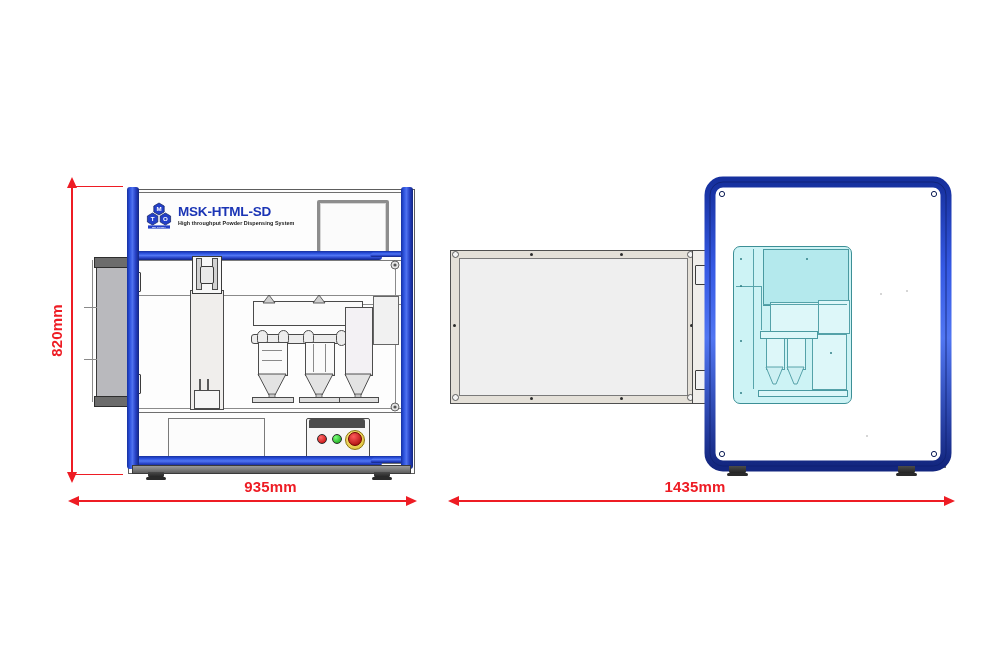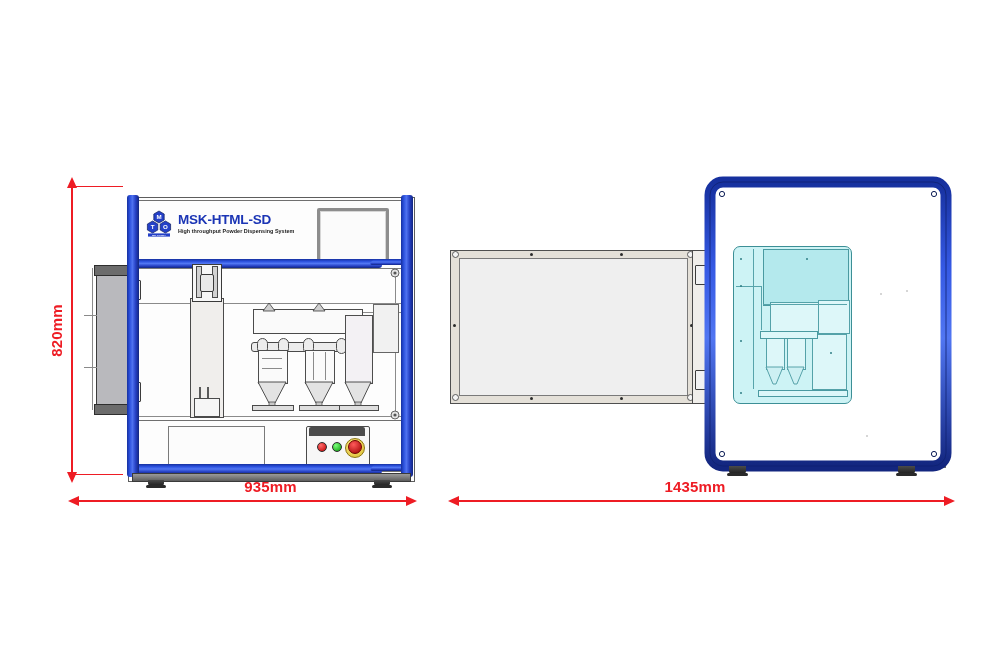--- a/index.html
+++ b/index.html
@@ -129,21 +129,21 @@
 
   <div>
     <div class="dim-line-v" style="left:71px;top:186px;height:288px;"></div>
     <div class="arrow up" style="left:67px;top:177px;"></div>
     <div class="arrow down" style="left:67px;top:472px;"></div>
     <div class="ext-line-h" style="left:71px;top:186px;width:52px;"></div>
     <div class="ext-line-h" style="left:71px;top:474px;width:52px;"></div>
     <div class="dim-label vert" style="left:16px;top:322px;width:80px;text-align:center;">820mm</div>
   </div>
 
-  <div class="abs" style="left:0;top:12px;width:440px;height:520px;">
+  <div class="abs" style="left:0;top:4px;width:440px;height:520px;">
 
     <div class="panel-white" style="left:128px;top:185px;width:285px;height:283px;"></div>
 
     <div class="panel-white" style="left:137px;top:188px;width:268px;height:59px;border:1px solid #6f6f6f;"></div>
 
     <div class="brand" style="left:146px;top:198px;">
       <svg class="logo-svg" width="26" height="27" viewBox="0 0 26 27">
         <g fill="#2440c8" stroke="#10205f" stroke-width="0.7">
           <polygon points="13,1 18.2,4 18.2,10 13,13 7.8,10 7.8,4"></polygon>
           <polygon points="6.6,11 11.8,14 11.8,20 6.6,23 1.4,20 1.4,14"></polygon>

